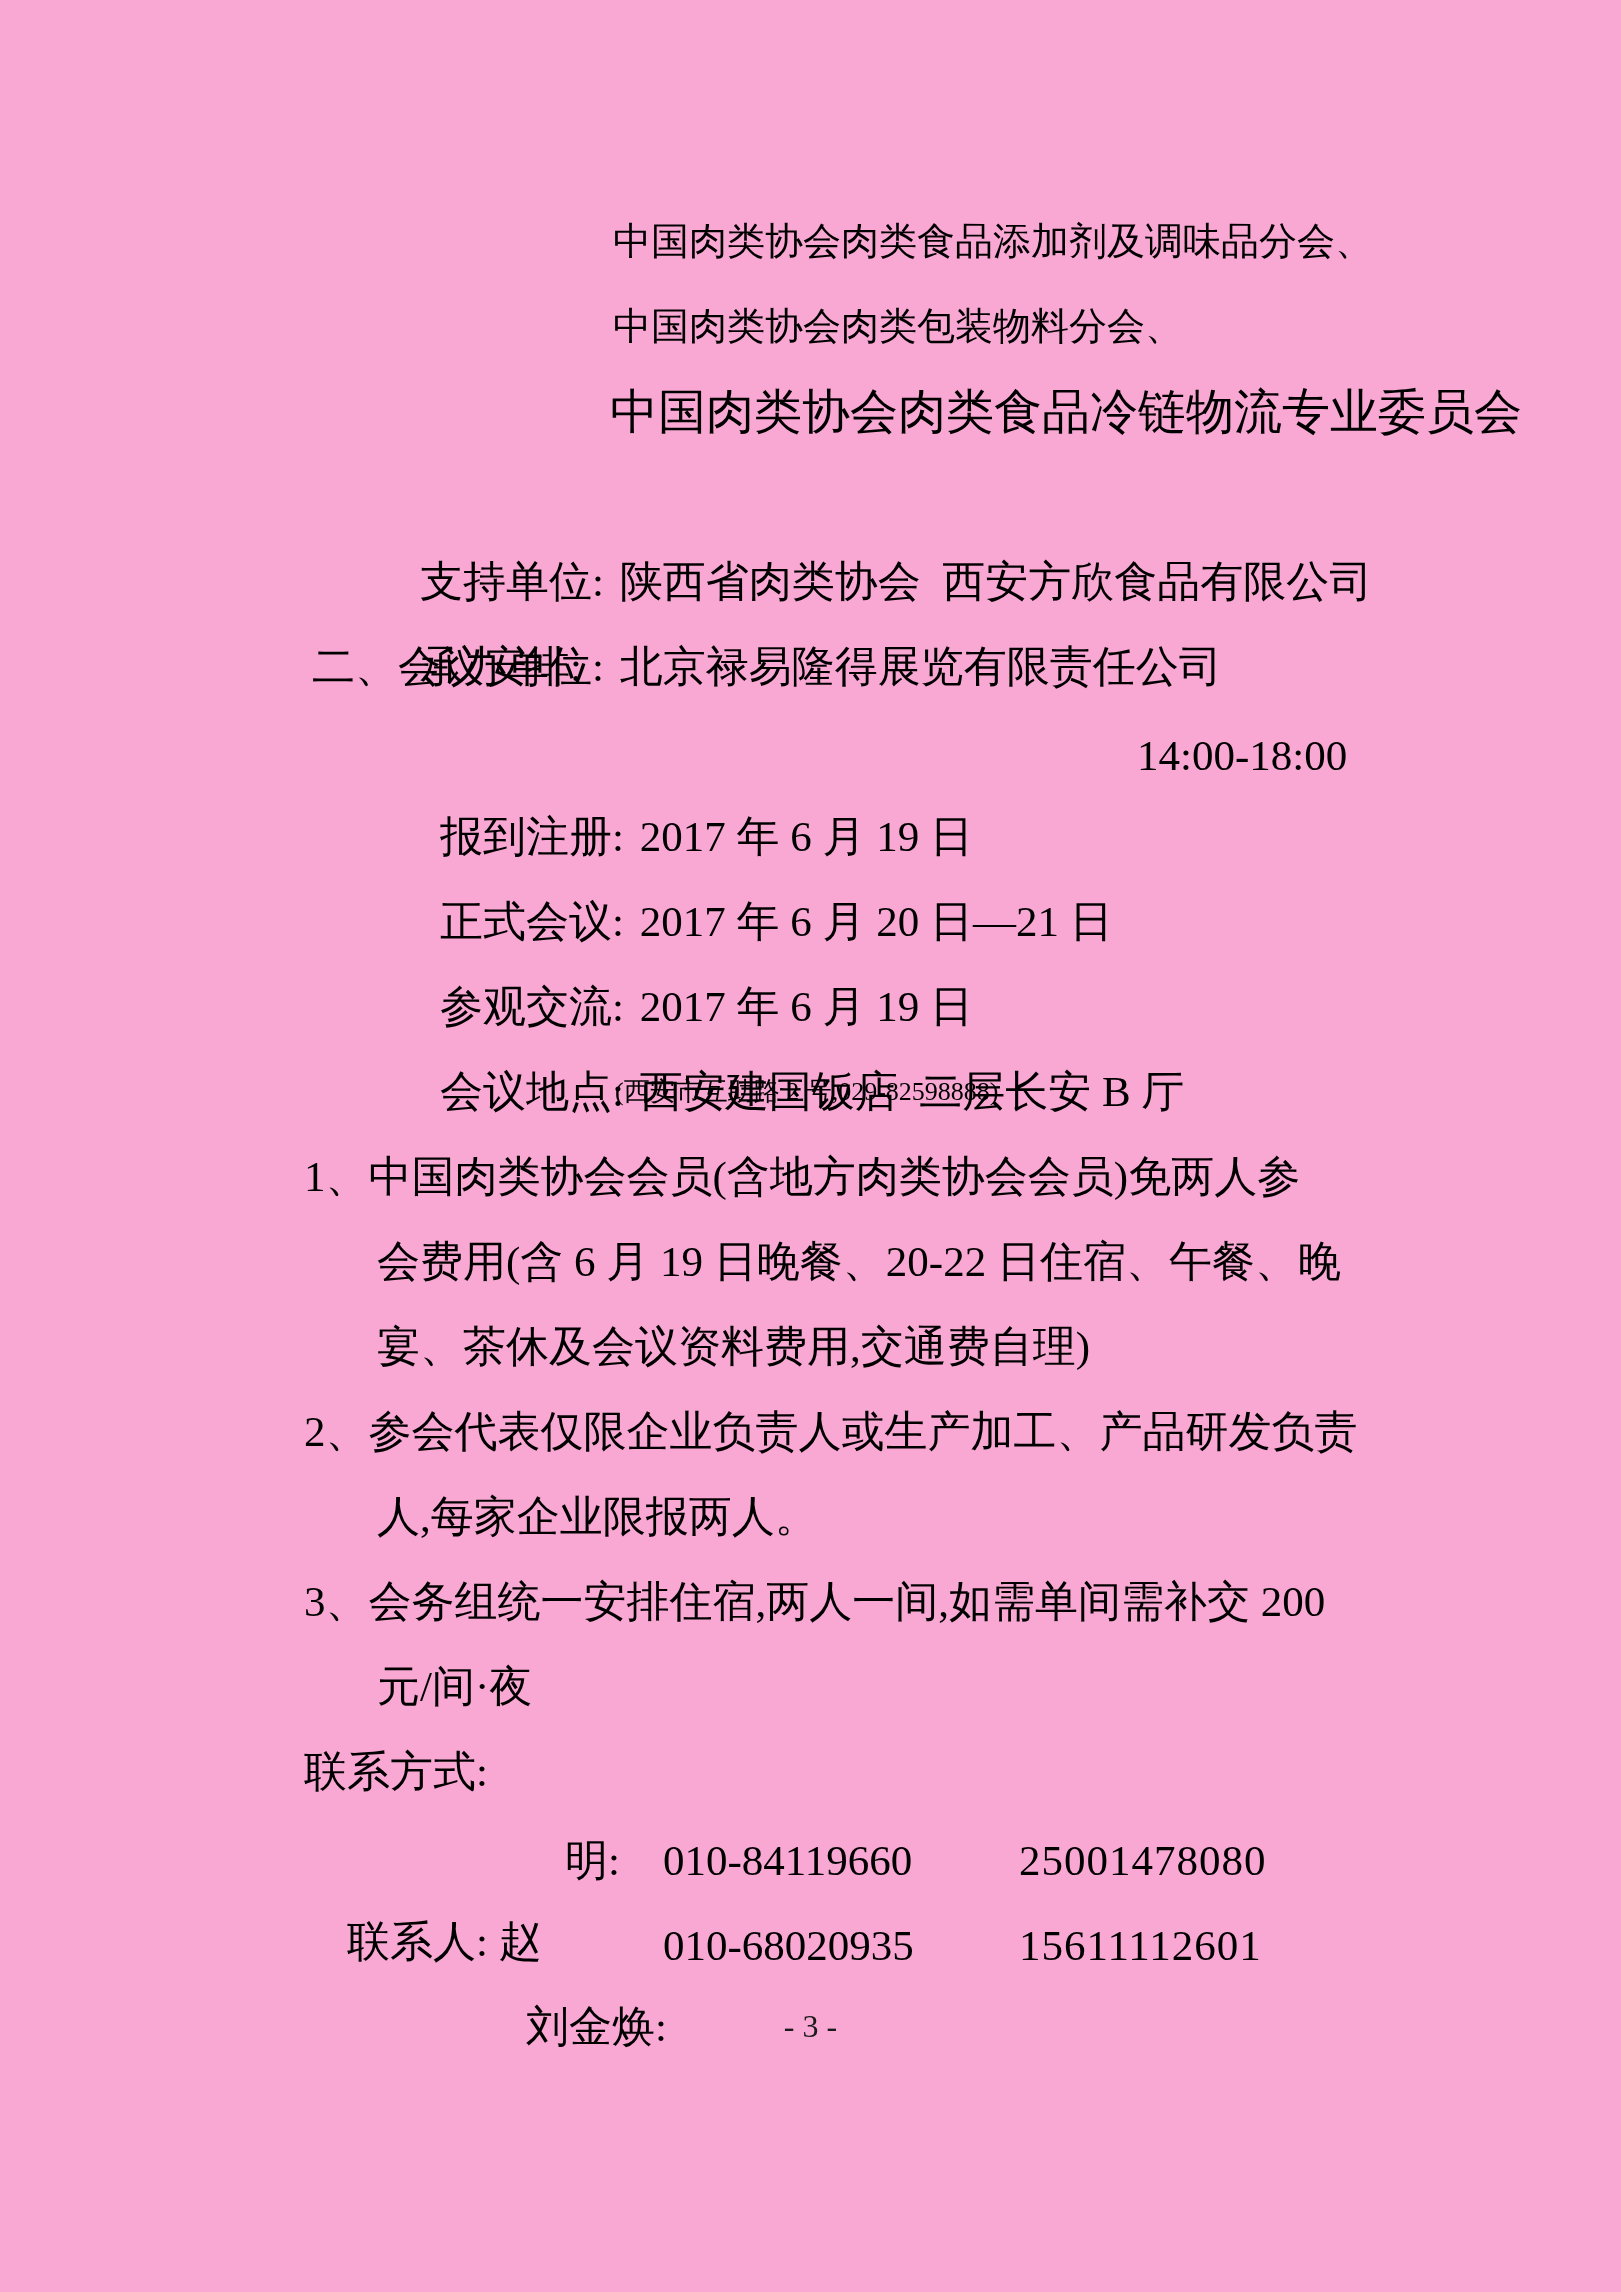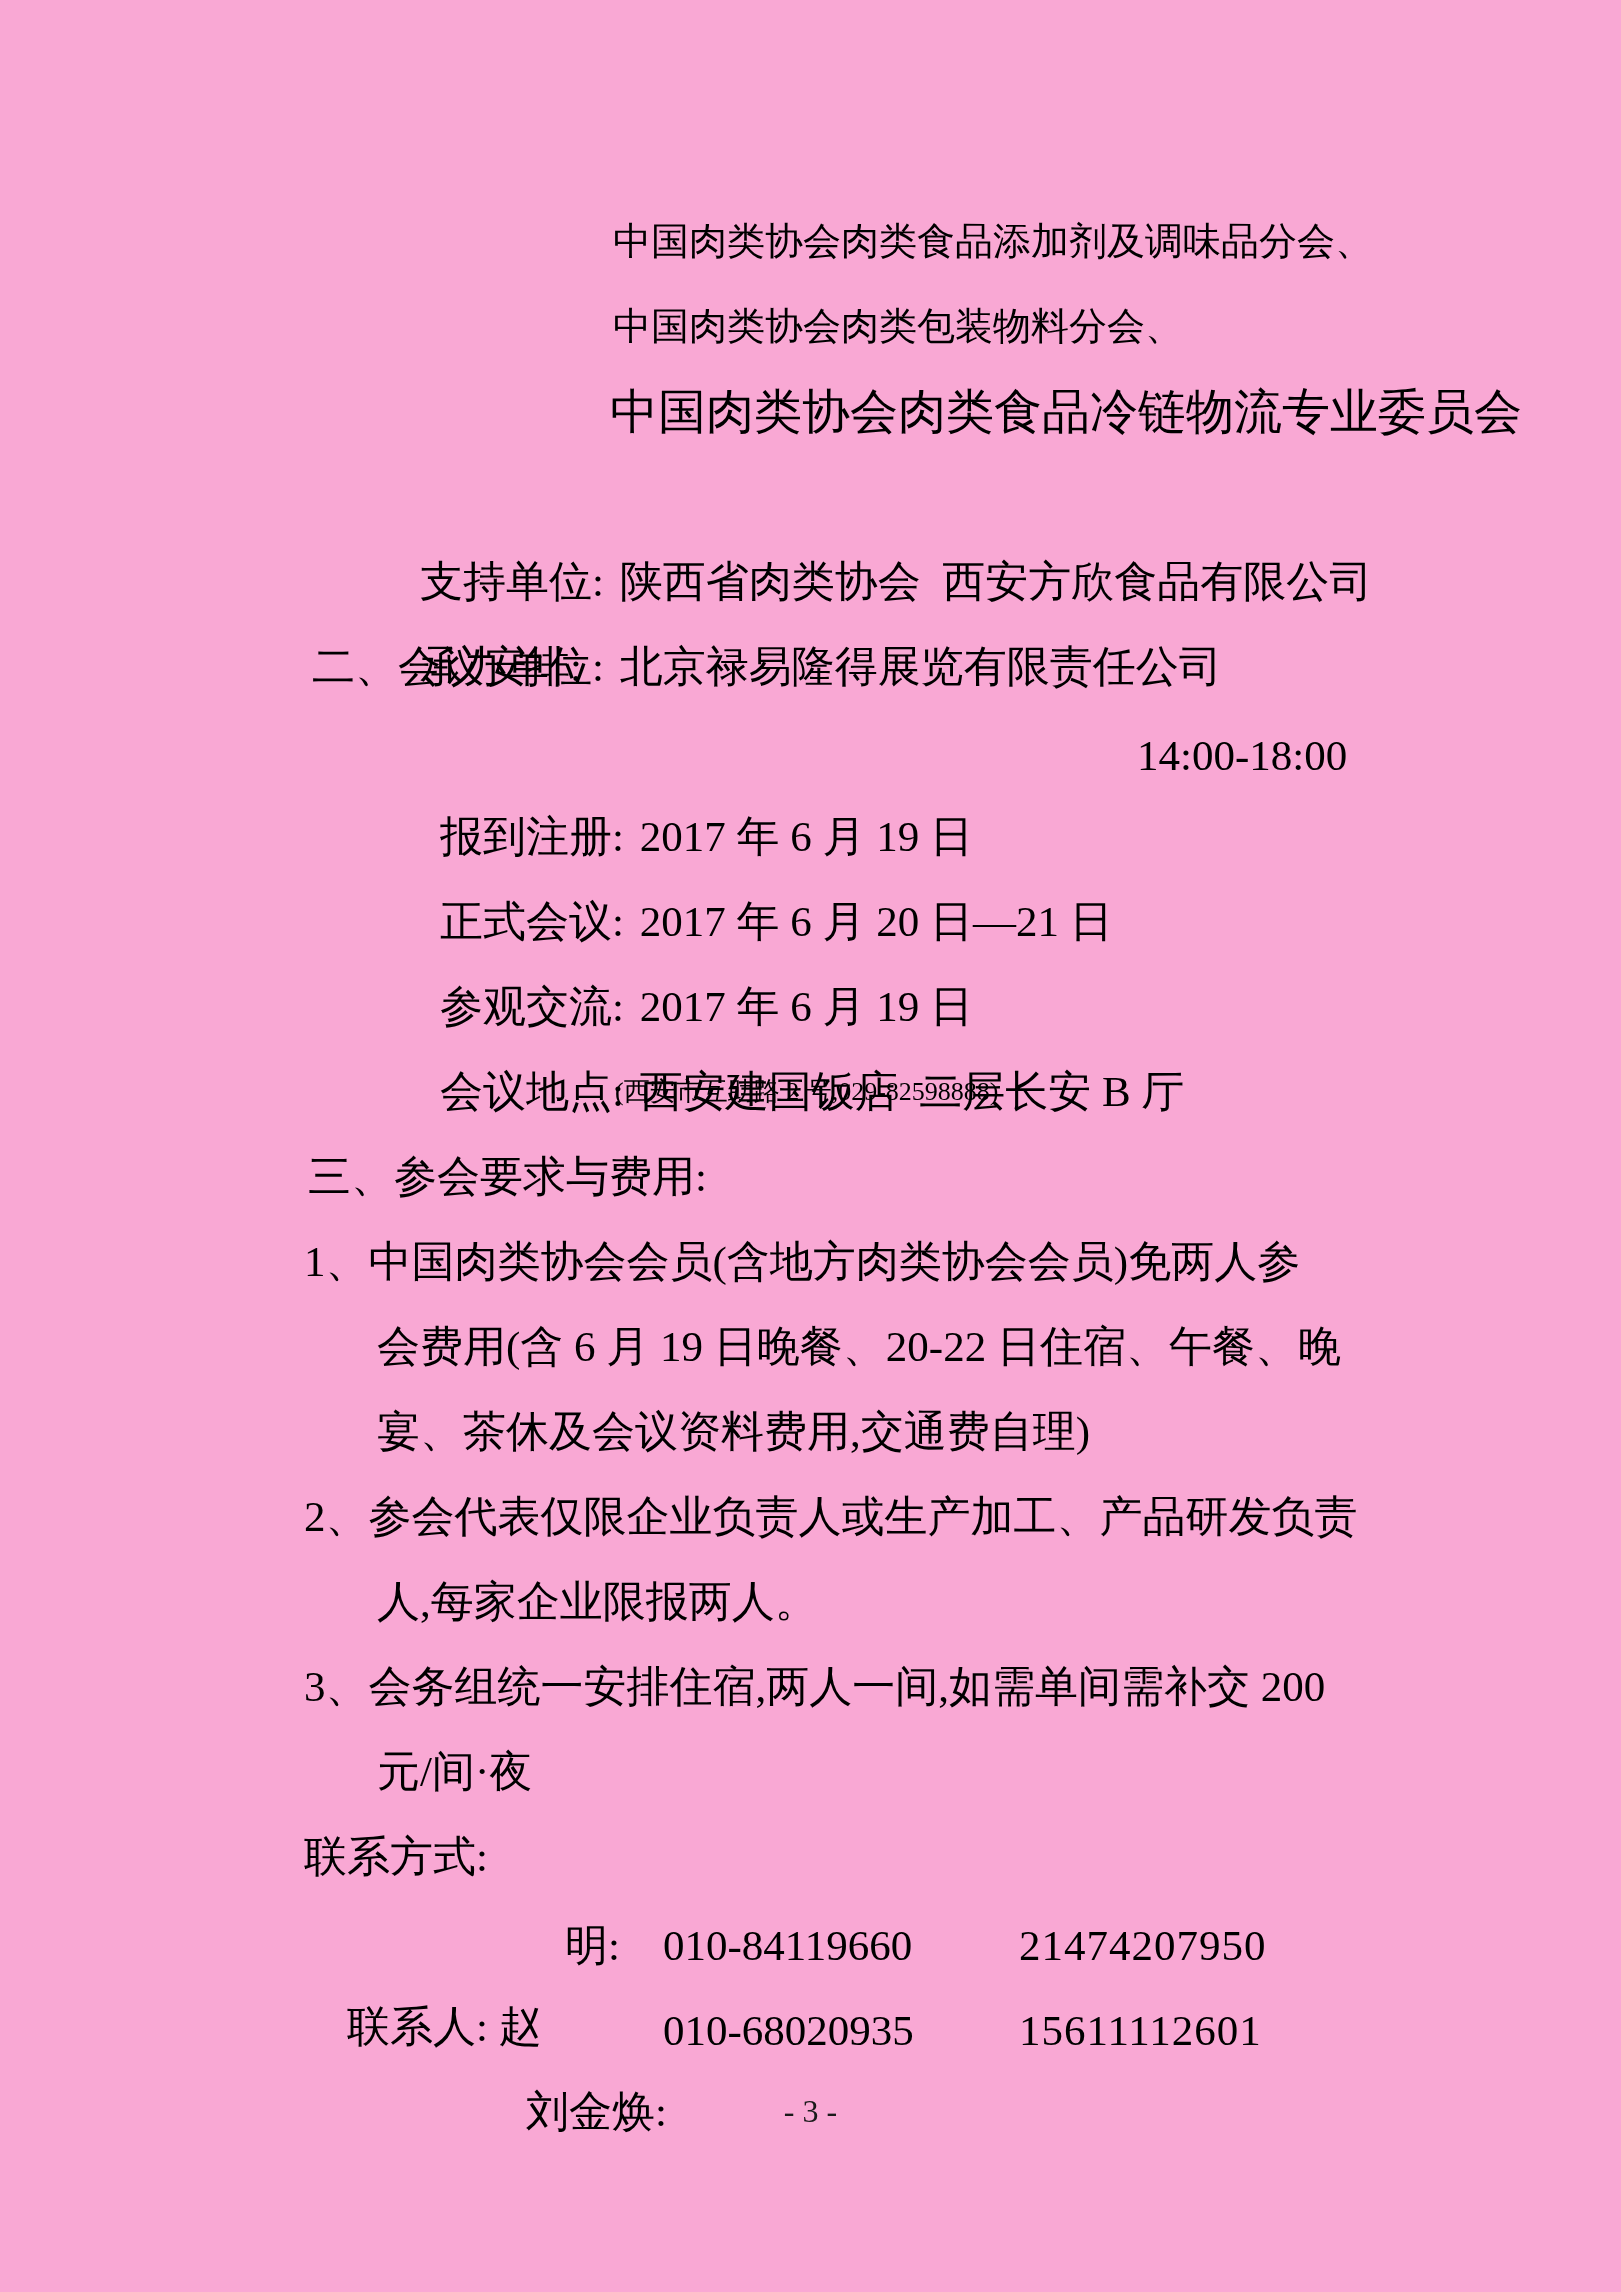--- a/index.html
+++ b/index.html
@@ -71,37 +71,36 @@
   <div class="ln l-sched">
     <span class="lbl">参观交流:</span><span>2017 年 6 月 19 日</span>
   </div>
 
   <div class="ln l-sched">
     <span class="lbl">会议地点:</span><span>西安建国饭店  二层长安 B 厅</span>
   </div>
 
   <div class="ln l-venue">(西安市互助路 2 号,029-82598888)</div>
 
-  <div class="ln l-h3">三、参会要求与费用:</div>
 
   <div class="ln l-item">1、中国肉类协会会员(含地方肉类协会会员)免两人参</div>
   <div class="ln l-cont">会费用(含 6 月 19 日晚餐、20-22 日住宿、午餐、晚</div>
   <div class="ln l-cont">宴、茶休及会议资料费用,交通费自理)</div>
   <div class="ln l-item">2、参会代表仅限企业负责人或生产加工、产品研发负责</div>
   <div class="ln l-cont">人,每家企业限报两人。</div>
   <div class="ln l-item">3、会务组统一安排住宿,两人一间,如需单间需补交 200</div>
   <div class="ln l-cont">元/间·夜</div>
 
   <div class="ln l-item">联系方式:</div>
 
   <div class="ln l-item">
     <span>联系人: 赵</span>
     <span class="abs n2">明:</span>
     <span class="abs ph">010-84119660</span>
-    <span class="abs mb">21474207950</span>
+    <span class="abs mb">25001478080</span>
   </div>
 
   <div class="ln l-c2">
     <span>刘金焕:</span>
     <span class="abs ph">010-68020935</span>
     <span class="abs mb">15611112601</span>
   </div>
 
   <div class="ln l-footer">- 3 -</div>
 

